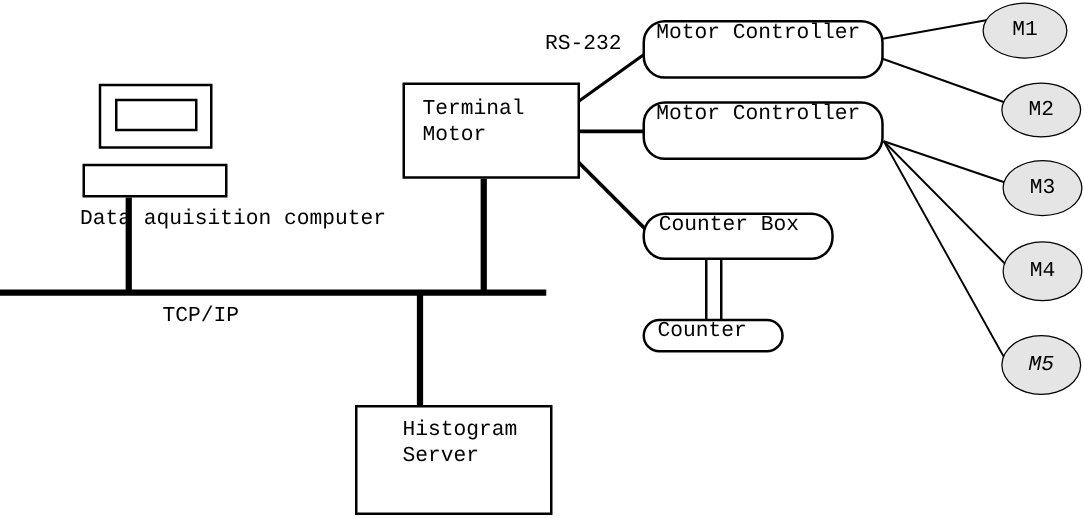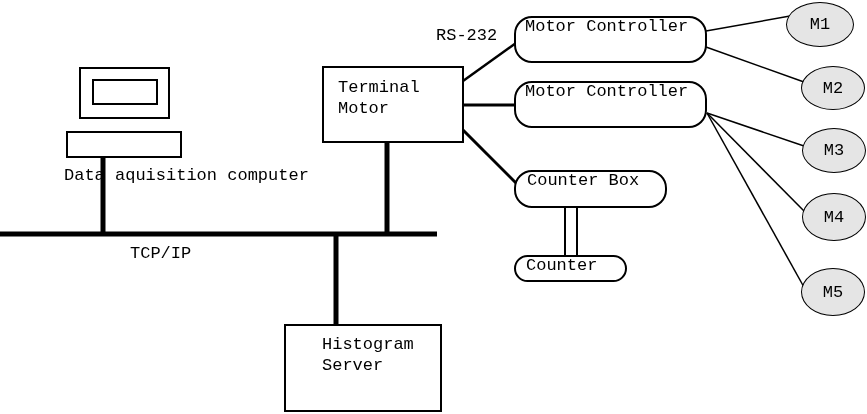--- a/index.html
+++ b/index.html
@@ -46,21 +46,21 @@
   #terminal-server .twolines{margin:9px 0 0 14px;}
   #histogram-memory .twolines{margin:8px 0 0 36px;}
   #motor-controller-1 .label-pad,#motor-controller-2 .label-pad{padding-left:9px;}
   #counter-box .label-pad{padding-left:11px;}
   #counter .label-pad{padding-left:10px;}
   
   #motor-m1{left:786px;top:2px;width:68px;height:45px;}
   #motor-m2{left:801px;top:66px;width:64px;height:44px;}
   #motor-m3{left:802px;top:128px;width:64px;height:45px;}
   #motor-m4{left:802px;top:193px;width:64px;height:48px;}
-  #motor-m5{left:801px;top:268px;width:64px;height:48px;}
+  #motor-m5{left:801px;top:268px;width:64px;height:48px;font-style:italic;}
   
   #label-data-acq{left:64px;top:167px;}
   #label-tcpip{left:130px;top:245px;}
   #label-rs232{left:436px;top:27px;}
 </style>
 </head>
 <body>
 
 <div class="canvas">
 

